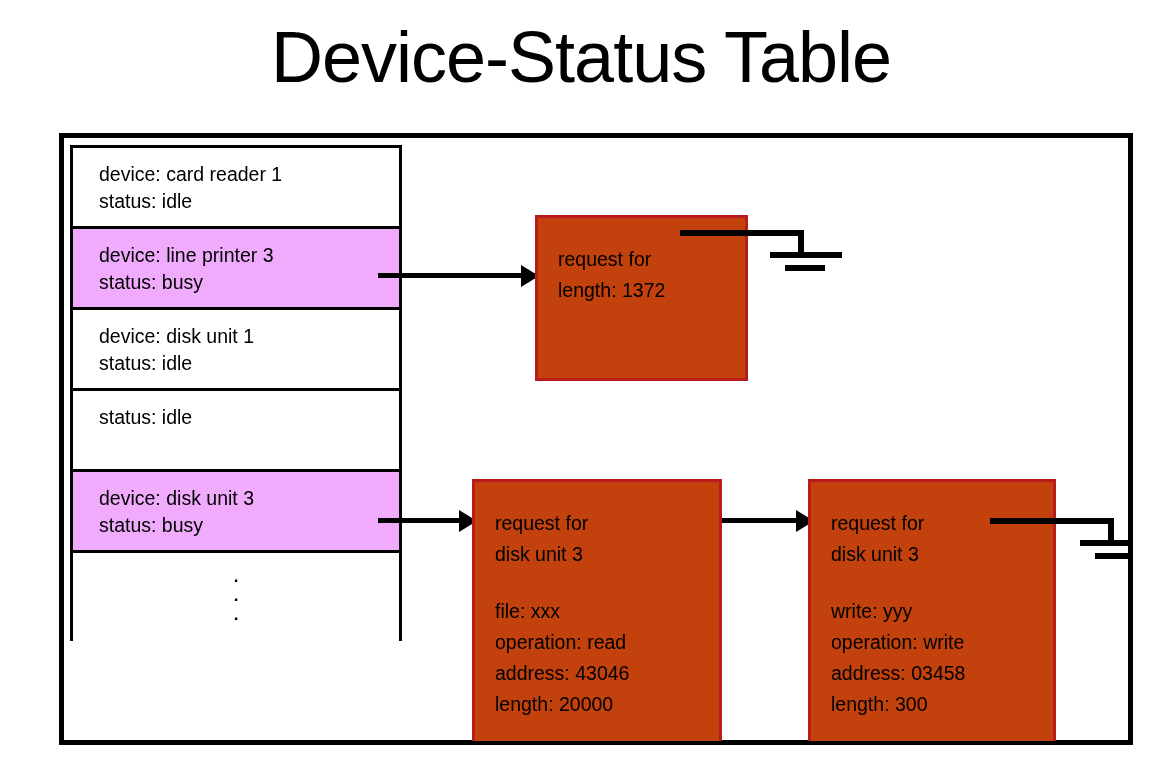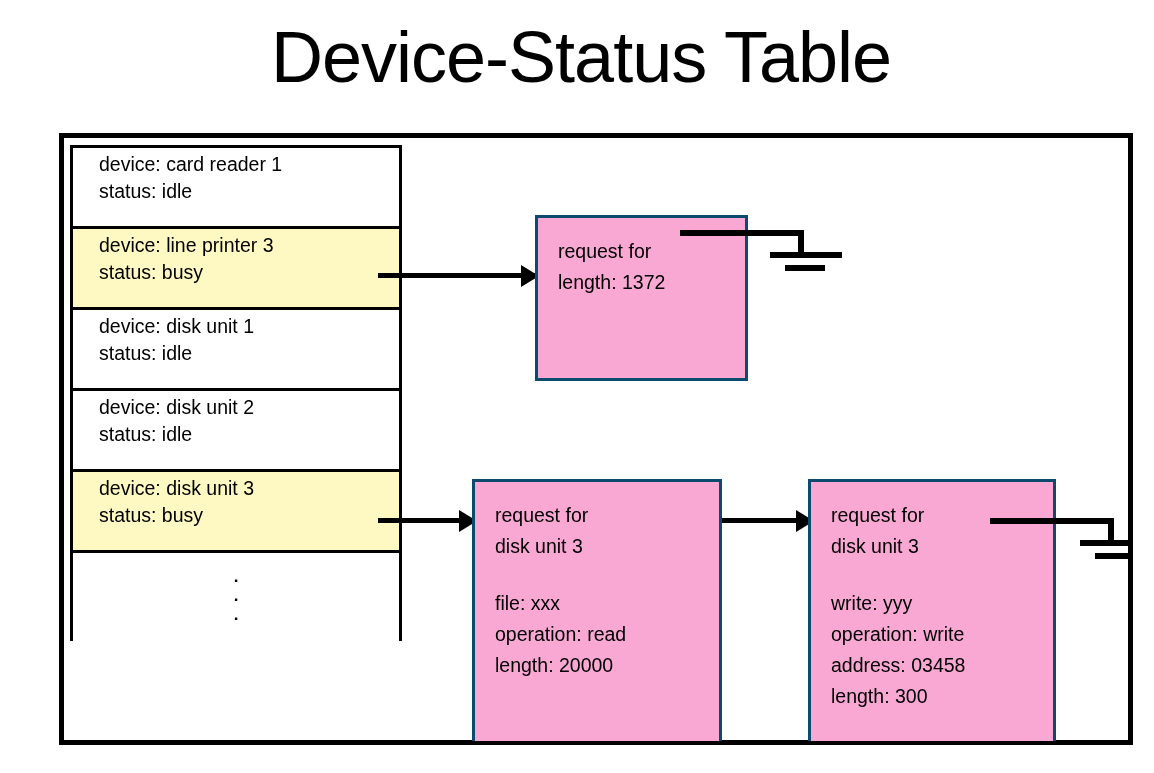--- a/index.html
+++ b/index.html
@@ -75,28 +75,28 @@
     border: 3px solid #000;
     box-sizing: border-box;
     background: #ffffff;
   }
   .device-row {
     position: relative;
     box-sizing: border-box;
     height: 81px;
     border-bottom: 3px solid #000;
     background: #ffffff;
-    padding: 3px 0 0 26px;
+    padding: 13px 0 0 26px;
   }
   .device-row:last-child {
     border-bottom: none;
     height: 88px;
   }
   .device-row.busy {
-    background: #fef9c3;
+    background: #f0abfc;
   }
   .device-line {
     font-size: 19.5px;
     line-height: 27px;
     white-space: nowrap;
   }
   .ellipsis-row {
     padding: 0;
     position: relative;
   }
@@ -111,24 +111,24 @@
     font-weight: bold;
     letter-spacing: 0;
   }
   .ellipsis-dots span {
     display: block;
   }
 
   
   .req-box {
     position: absolute;
-    background: #f9a8d4;
-    border: 3px solid #0c4a6e;
-    box-sizing: border-box;
-    padding: 18px 0 0 20px;
+    background: #c2410c;
+    border: 3px solid #b91c1c;
+    box-sizing: border-box;
+    padding: 26px 0 0 20px;
   }
   .req-line {
     font-size: 19.5px;
     line-height: 31px;
     white-space: nowrap;
   }
   .req-gap {
     height: 26px;
   }
 
@@ -238,21 +238,20 @@
         <div class="device-line">device: line printer 3</div>
         <div class="device-line">status: busy</div>
       </div>
 
       <div class="device-row">
         <div class="device-line">device: disk unit 1</div>
         <div class="device-line">status: idle</div>
       </div>
 
       <div class="device-row">
-        <div class="device-line">device: disk unit 2</div>
         <div class="device-line">status: idle</div>
       </div>
 
       <div class="device-row busy">
         <div class="device-line">device: disk unit 3</div>
         <div class="device-line">status: busy</div>
       </div>
 
       <div class="device-row ellipsis-row">
         <div class="ellipsis-dots">
@@ -277,20 +276,21 @@
       <div class="req-line">request for</div>
       <div class="req-line">length: 1372</div>
     </div>
 
     <div class="req-box" id="box-disk-a">
       <div class="req-line">request for</div>
       <div class="req-line">disk unit 3</div>
       <div class="req-gap"></div>
       <div class="req-line">file: xxx</div>
       <div class="req-line">operation: read</div>
+      <div class="req-line">address: 43046</div>
       <div class="req-line">length: 20000</div>
     </div>
 
     <div class="req-box" id="box-disk-b">
       <div class="req-line">request for</div>
       <div class="req-line">disk unit 3</div>
       <div class="req-gap"></div>
       <div class="req-line">write: yyy</div>
       <div class="req-line">operation: write</div>
       <div class="req-line">address: 03458</div>

